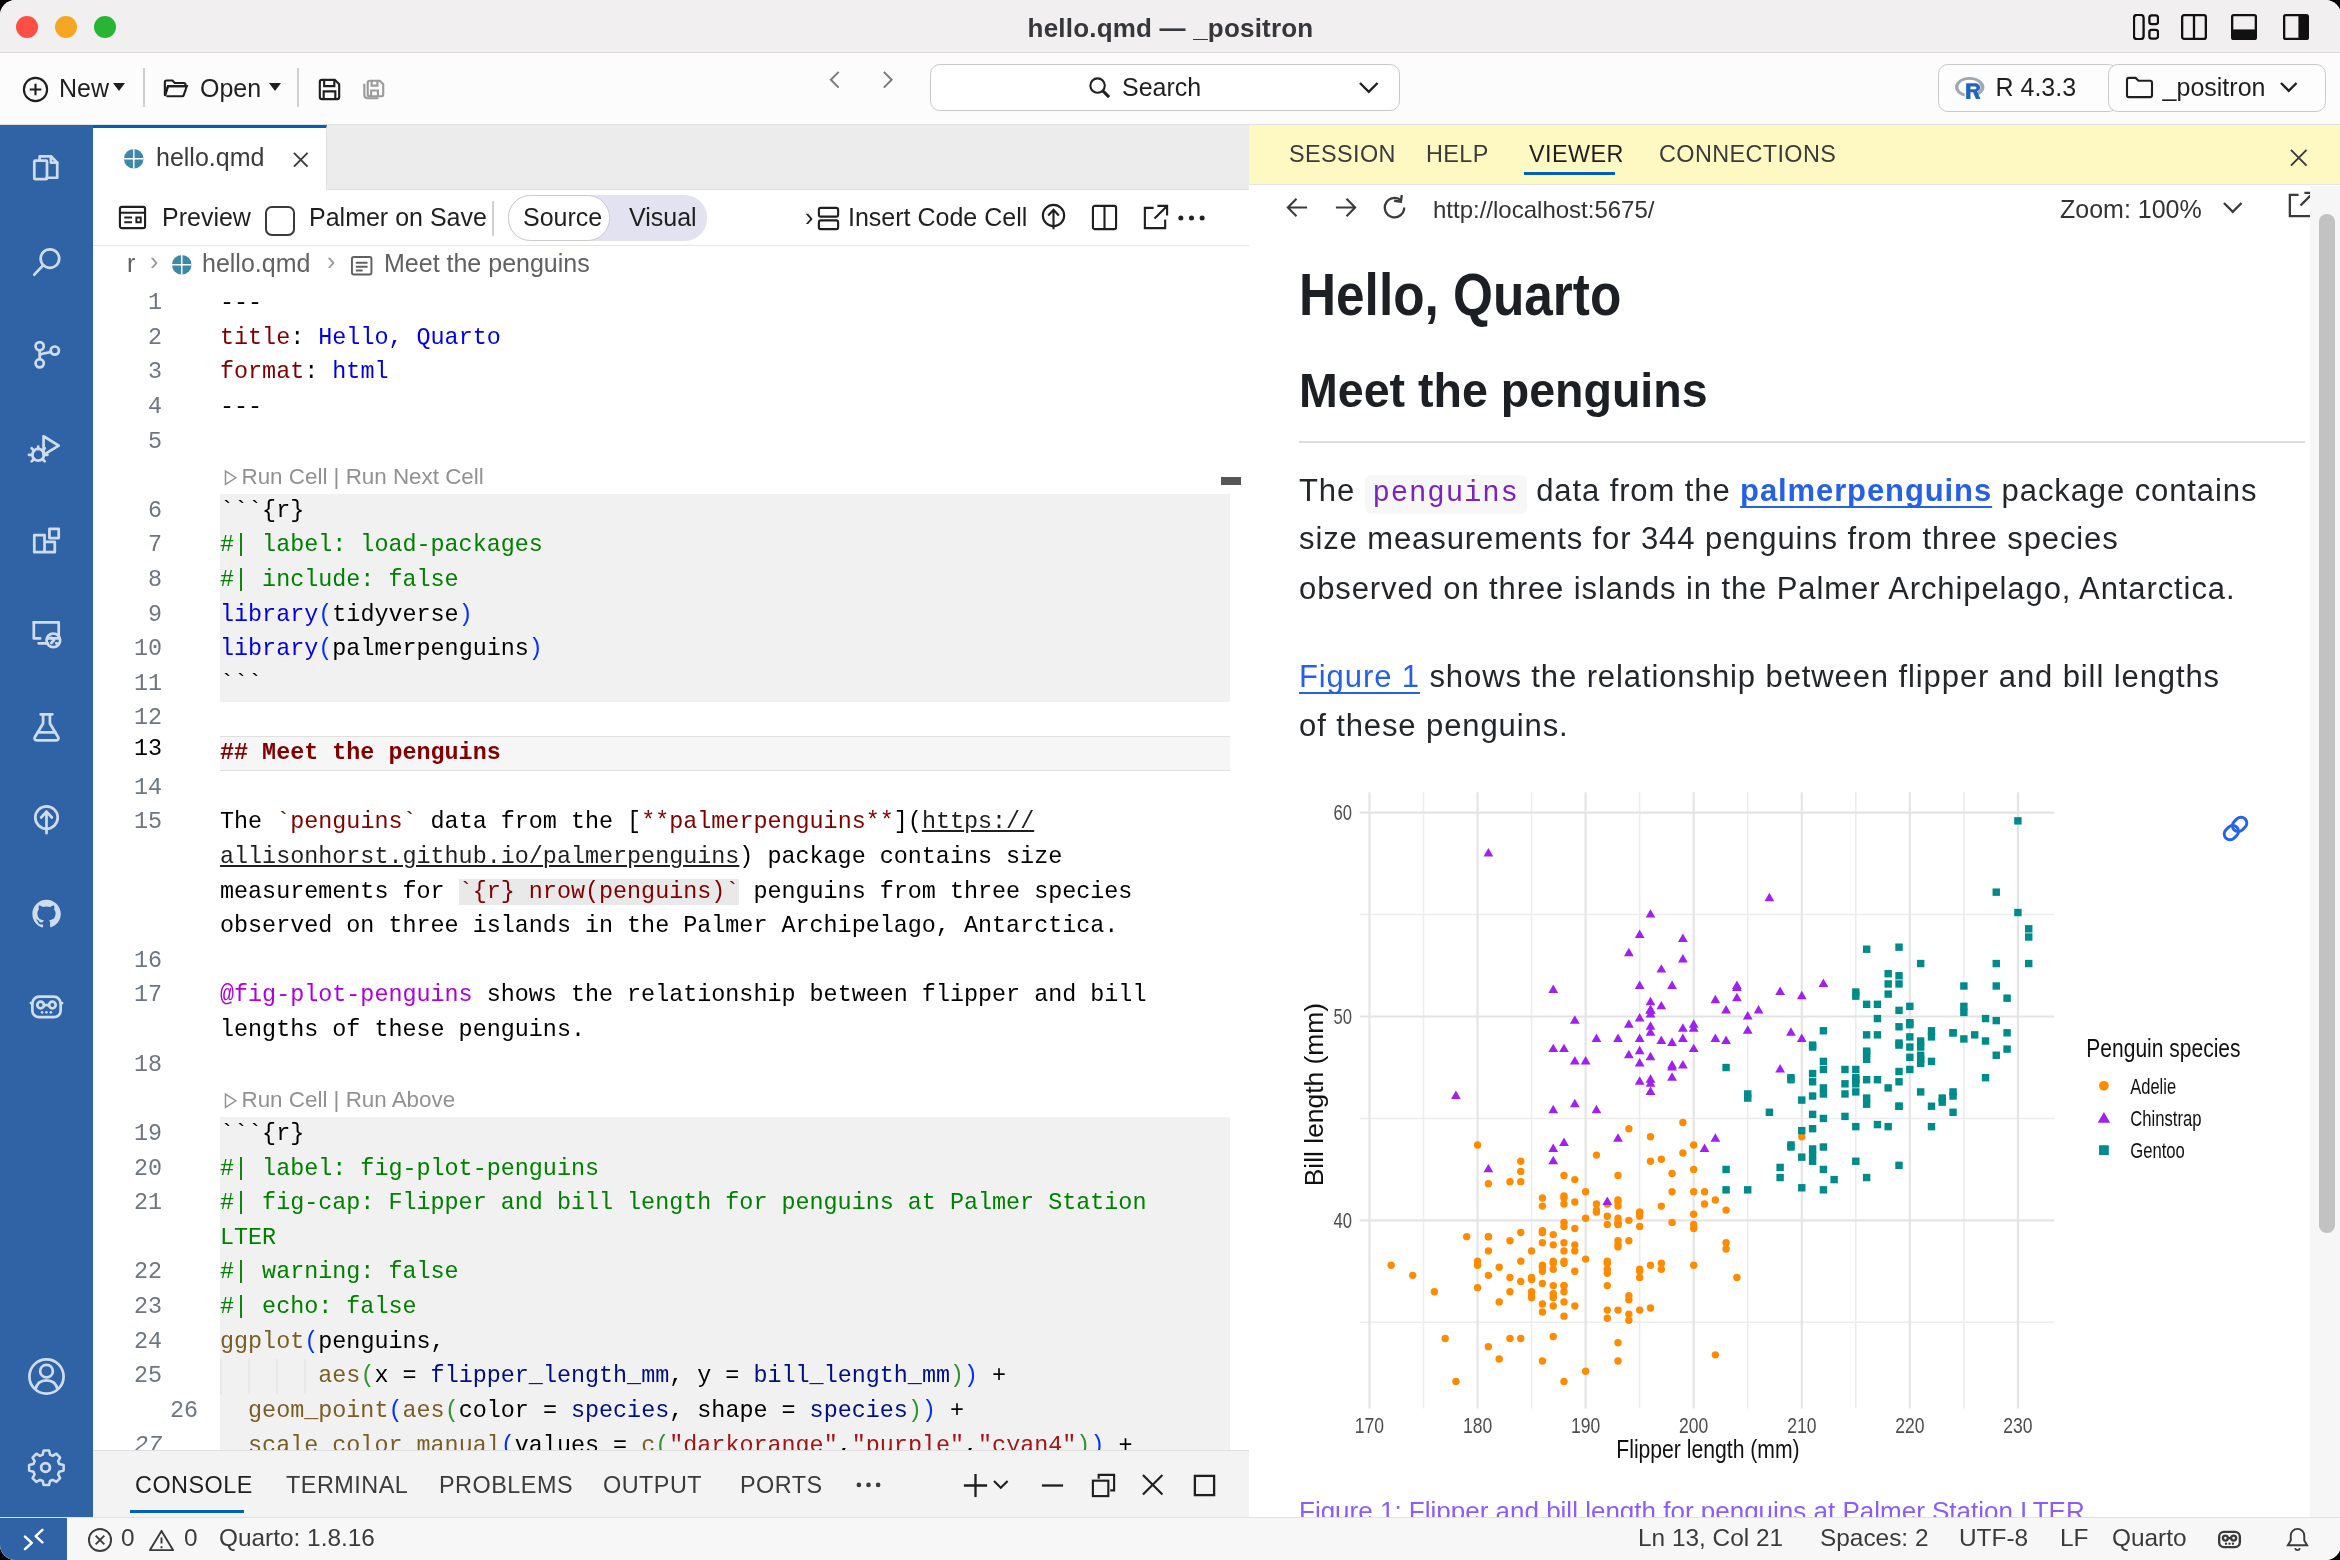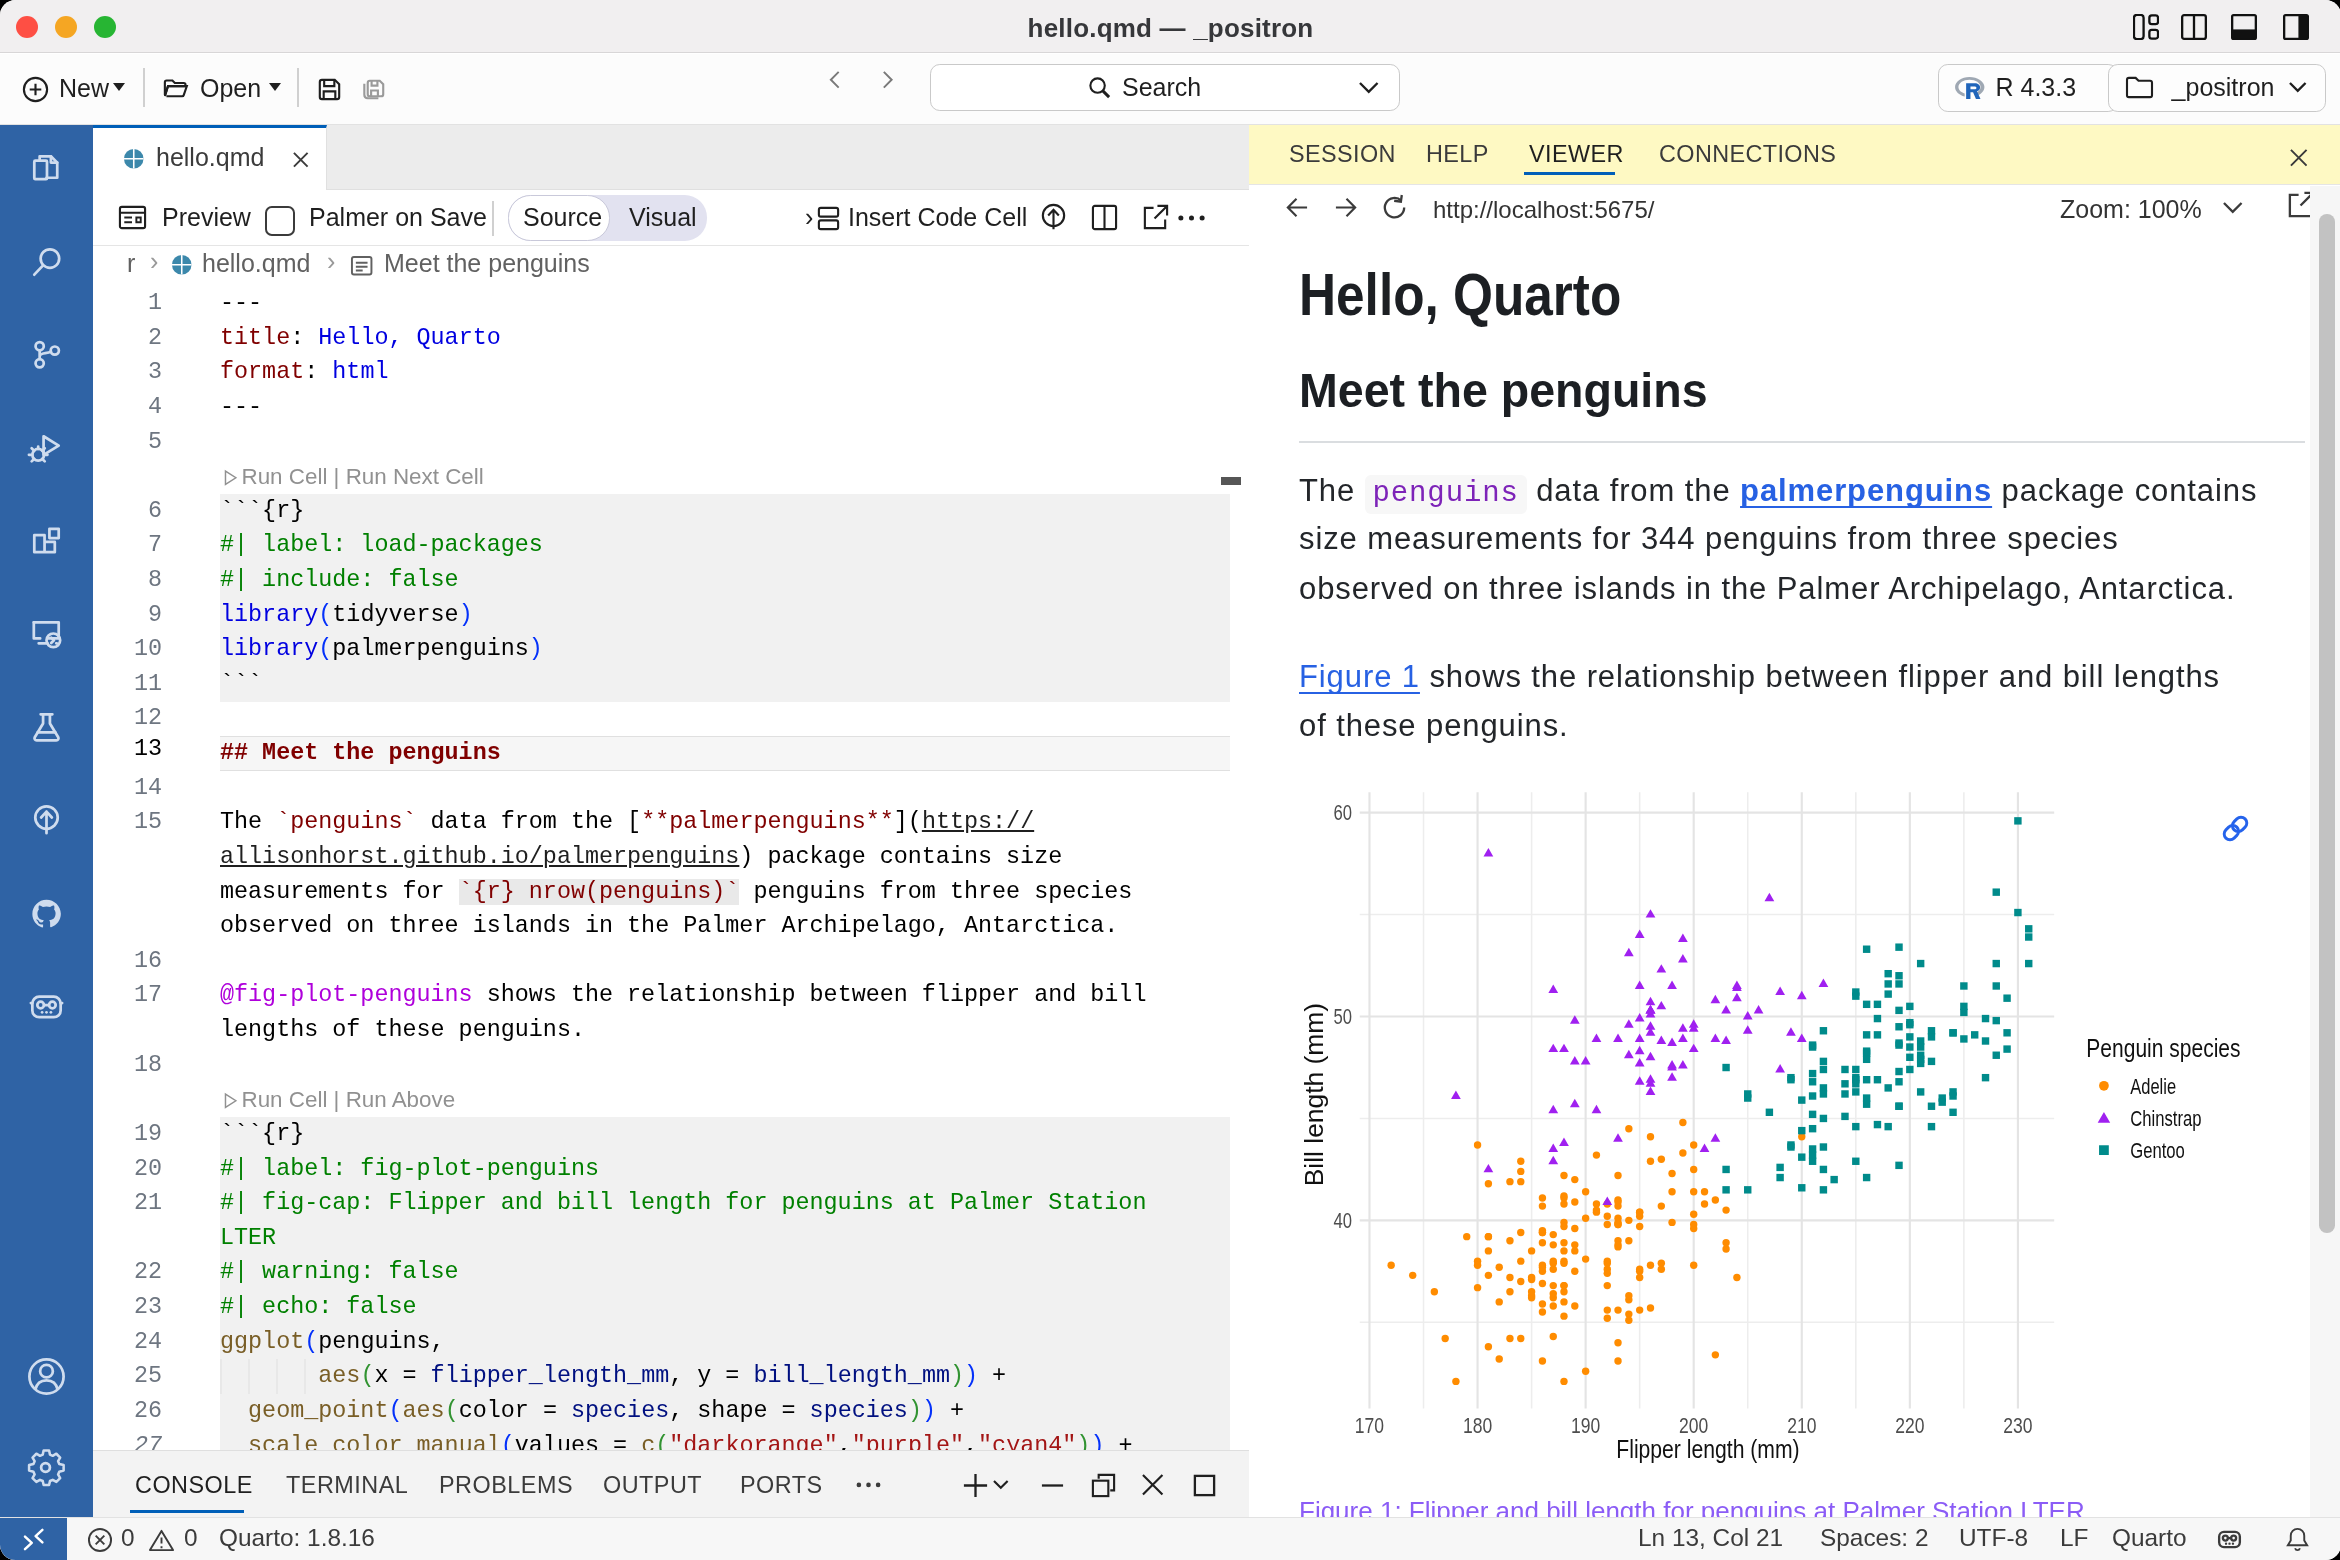--- a/index.html
+++ b/index.html
@@ -117,21 +117,21 @@
         <svg width="33" height="26" viewBox="0 0 34 27">
 <path d="M17 2C8.7 2 2 6.7 2 12.5c0 4.6 4.2 8.5 10 9.9v-3.2c-3.9-1.2-6.5-3.7-6.5-6.7 0-4.2 5.1-7.5 11.5-7.5s11.5 3.3 11.5 7.5c0 2.6-2 4.8-5 6.1v3.4c5.3-1.6 9-5.3 9-9.5C32.5 6.7 25.3 2 17 2z" fill="#9fa8b3"></path>
 <path d="M13.5 8.5h9.2c3 0 5.3 1.8 5.3 4.4 0 2-1.3 3.4-3.2 4l3.6 8.1h-4.7l-3-7h-2.7v7h-4.5zm4.5 3.4v3h4.2c1.2 0 2-.6 2-1.5s-.8-1.5-2-1.5z" fill="#2065ba"></path>
         </svg>
         <span class="tbtxt" style="margin-left:9.8px">R 4.3.3</span>
       </div>
   <div class="btn" style="left:2108px;width:218px;padding-left:15.6px">
     <svg width="29" height="25" viewBox="0 0 30 26">
           <path d="M2 5c0-1.1.9-2 2-2h7l3 3h12c1.1 0 2 .9 2 2v13c0 1.1-.9 2-2 2H4c-1.1 0-2-.9-2-2z" fill="none" stroke="#1f1f1f" stroke-width="2.2"></path>
         </svg>
-    <span class="tbtxt" style="margin-left:18px">_positron</span>
+    <span class="tbtxt" style="margin-left:9px">_positron</span>
     <svg width="19.5" height="12.7" viewBox="0 0 20 13" style="margin-left:13.7px">
           <path d="M2 2l8 8 8-8" fill="none" stroke="#1f1f1f" stroke-width="2.4"></path>
         </svg>
   </div>
 </div>
 <div id="activitybar">
       <div class="abicon" style="top:22.4px"><svg width="41" height="41" viewBox="0 0 42 42">
           <g stroke="#cfdcee" stroke-width="2.8" fill="none" stroke-linejoin="round" stroke-linecap="round">
             <path d="M14 14V9.5h11.5l6.5 6.5v15.5H21"></path>
             <path d="M25.5 9.5v6.5h6.5"></path>
@@ -345,21 +345,21 @@
       <div class="crow" style="top:899px"><span style="color:#008000;">#| fig-cap: Flipper and bill length for penguins at Palmer Station</span></div>
       <div class="crow" style="top:934px"><span style="color:#008000;">LTER</span></div>
       <div class="gut" style="top:968px;">22</div>
       <div class="crow" style="top:968px"><span style="color:#008000;">#| warning: false</span></div>
       <div class="gut" style="top:1003px;">23</div>
       <div class="crow" style="top:1003px"><span style="color:#008000;">#| echo: false</span></div>
       <div class="gut" style="top:1038px;">24</div>
       <div class="crow" style="top:1038px"><span style="color:#795E26;">ggplot</span><span style="color:#0431FA;">(</span><span style="color:#000000;">penguins,</span></div>
       <div class="gut" style="top:1072px;">25</div>
       <div class="crow" style="top:1072px"><span style="color:#000000;">       </span><span style="color:#795E26;">aes</span><span style="color:#319331;">(</span><span style="color:#000000;">x = </span><span style="color:#001080;">flipper_length_mm</span><span style="color:#000000;">, y = </span><span style="color:#001080;">bill_length_mm</span><span style="color:#319331;">)</span><span style="color:#0431FA;">)</span><span style="color:#000000;"> +</span></div>
-      <div class="gut" style="top:1107px;">26</div>
+      <div class="gut" style="top:1107px;margin-left:36px;">26</div>
       <div class="crow" style="top:1107px"><span style="color:#000000;">  </span><span style="color:#795E26;">geom_point</span><span style="color:#0431FA;">(</span><span style="color:#795E26;">aes</span><span style="color:#319331;">(</span><span style="color:#000000;">color = </span><span style="color:#001080;">species</span><span style="color:#000000;">, shape = </span><span style="color:#001080;">species</span><span style="color:#319331;">)</span><span style="color:#0431FA;">)</span><span style="color:#000000;"> +</span></div>
       <div class="gut" style="top:1142px;font-style:italic;">27</div>
       <div class="crow" style="top:1142px"><span style="color:#000000;">  </span><span style="color:#795E26;">scale_color_manual</span><span style="color:#0431FA;">(</span><span style="color:#000000;">values = </span><span style="color:#795E26;">c</span><span style="color:#319331;">(</span><span style="color:#A31515;">"darkorange"</span><span style="color:#000000;">,</span><span style="color:#A31515;">"purple"</span><span style="color:#000000;">,</span><span style="color:#A31515;">"cyan4"</span><span style="color:#319331;">)</span><span style="color:#0431FA;">)</span><span style="color:#000000;"> +</span></div>
       <div class="deco" style="top:176px"><svg width="19.5" height="19.5" viewBox="0 0 16 16" style="vertical-align:-3.9px;margin-right:2px">
           <path d="M4.5 2.5v11l8.5-5.5z" fill="none" stroke="#919191" stroke-width="1.2"></path>
         </svg>Run Cell | Run Next Cell</div>
       <div class="deco" style="top:799px"><svg width="19.5" height="19.5" viewBox="0 0 16 16" style="vertical-align:-3.9px;margin-right:2px">
           <path d="M4.5 2.5v11l8.5-5.5z" fill="none" stroke="#919191" stroke-width="1.2"></path>
         </svg>Run Cell | Run Above</div>
   <div class="abs" style="left:1128px;top:190px;width:19.5px;height:7.8px;background:#565656"></div>

